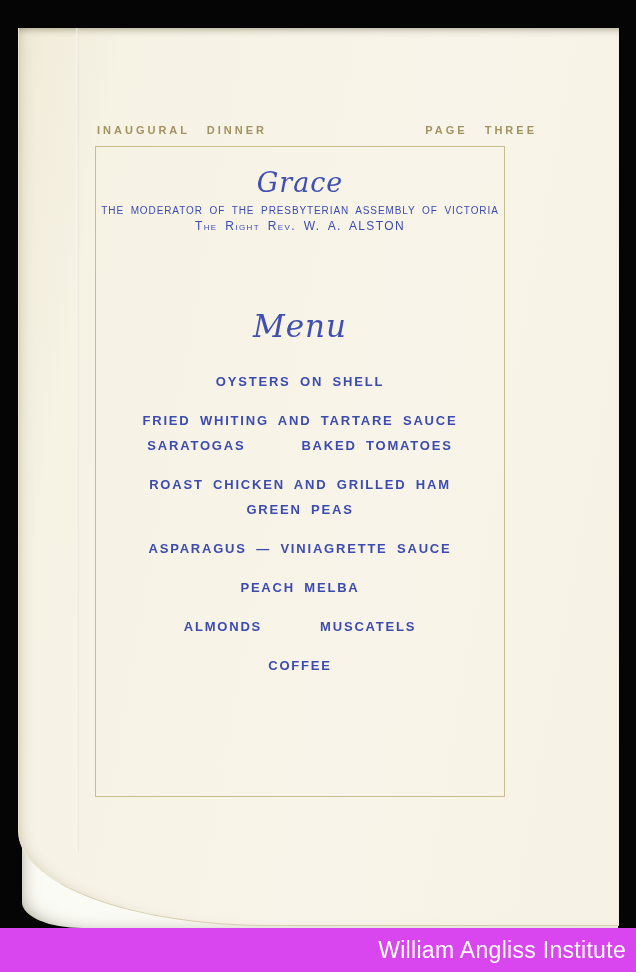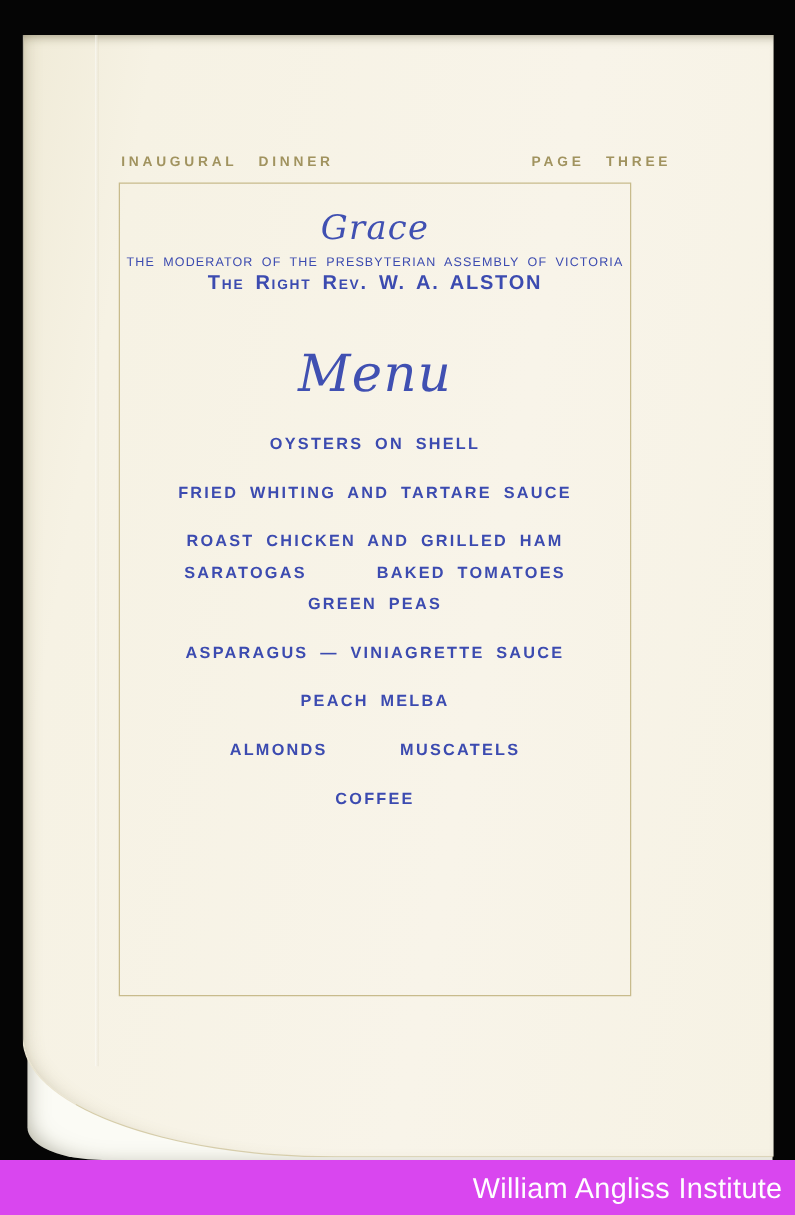--- a/index.html
+++ b/index.html
@@ -95,31 +95,31 @@
     margin-top: 5px;
     font-size: 10px;
     line-height: 13px;
     font-weight: normal;
     letter-spacing: 0.9px;
     word-spacing: 3px;
     white-space: nowrap;
   }
   .reverend-line {
     margin-top: 2px;
-    font-size: 16px;
+    font-size: 12px;
     line-height: 15px;
-    font-weight: bold;
+    font-weight: normal;
     letter-spacing: 1.4px;
     word-spacing: 3px;
     font-variant: small-caps;
     white-space: nowrap;
   }
   .menu-title {
-    margin-top: 47px;
-    font-size: 41px;
+    margin-top: 74px;
+    font-size: 31px;
     line-height: 36px;
   }
   .menu-items {
     margin-top: 31px;
     font-weight: bold;
     font-size: 13px;
     letter-spacing: 1.8px;
     word-spacing: 4px;
   }
   .menu-row {
@@ -173,27 +173,27 @@
 
       <div class="menu-title script">Menu</div>
 
       <div class="menu-items">
           <div class="menu-row">
             <span class="menu-item">OYSTERS ON SHELL</span>
           </div>
           <div class="menu-row">
             <span class="menu-item">FRIED WHITING AND TARTARE SAUCE</span>
           </div>
-          <div class="menu-row">
-            <span class="menu-item">ROAST CHICKEN AND GRILLED HAM</span>
-          </div>
           <div class="menu-row tight" style="column-gap: 56px;">
             <span class="menu-item">SARATOGAS</span>
             <span class="menu-item">BAKED TOMATOES</span>
           </div>
+          <div class="menu-row">
+            <span class="menu-item">ROAST CHICKEN AND GRILLED HAM</span>
+          </div>
           <div class="menu-row tight">
             <span class="menu-item">GREEN PEAS</span>
           </div>
           <div class="menu-row">
             <span class="menu-item">ASPARAGUS — VINIAGRETTE SAUCE</span>
           </div>
           <div class="menu-row">
             <span class="menu-item">PEACH MELBA</span>
           </div>
           <div class="menu-row" style="column-gap: 58px;">

